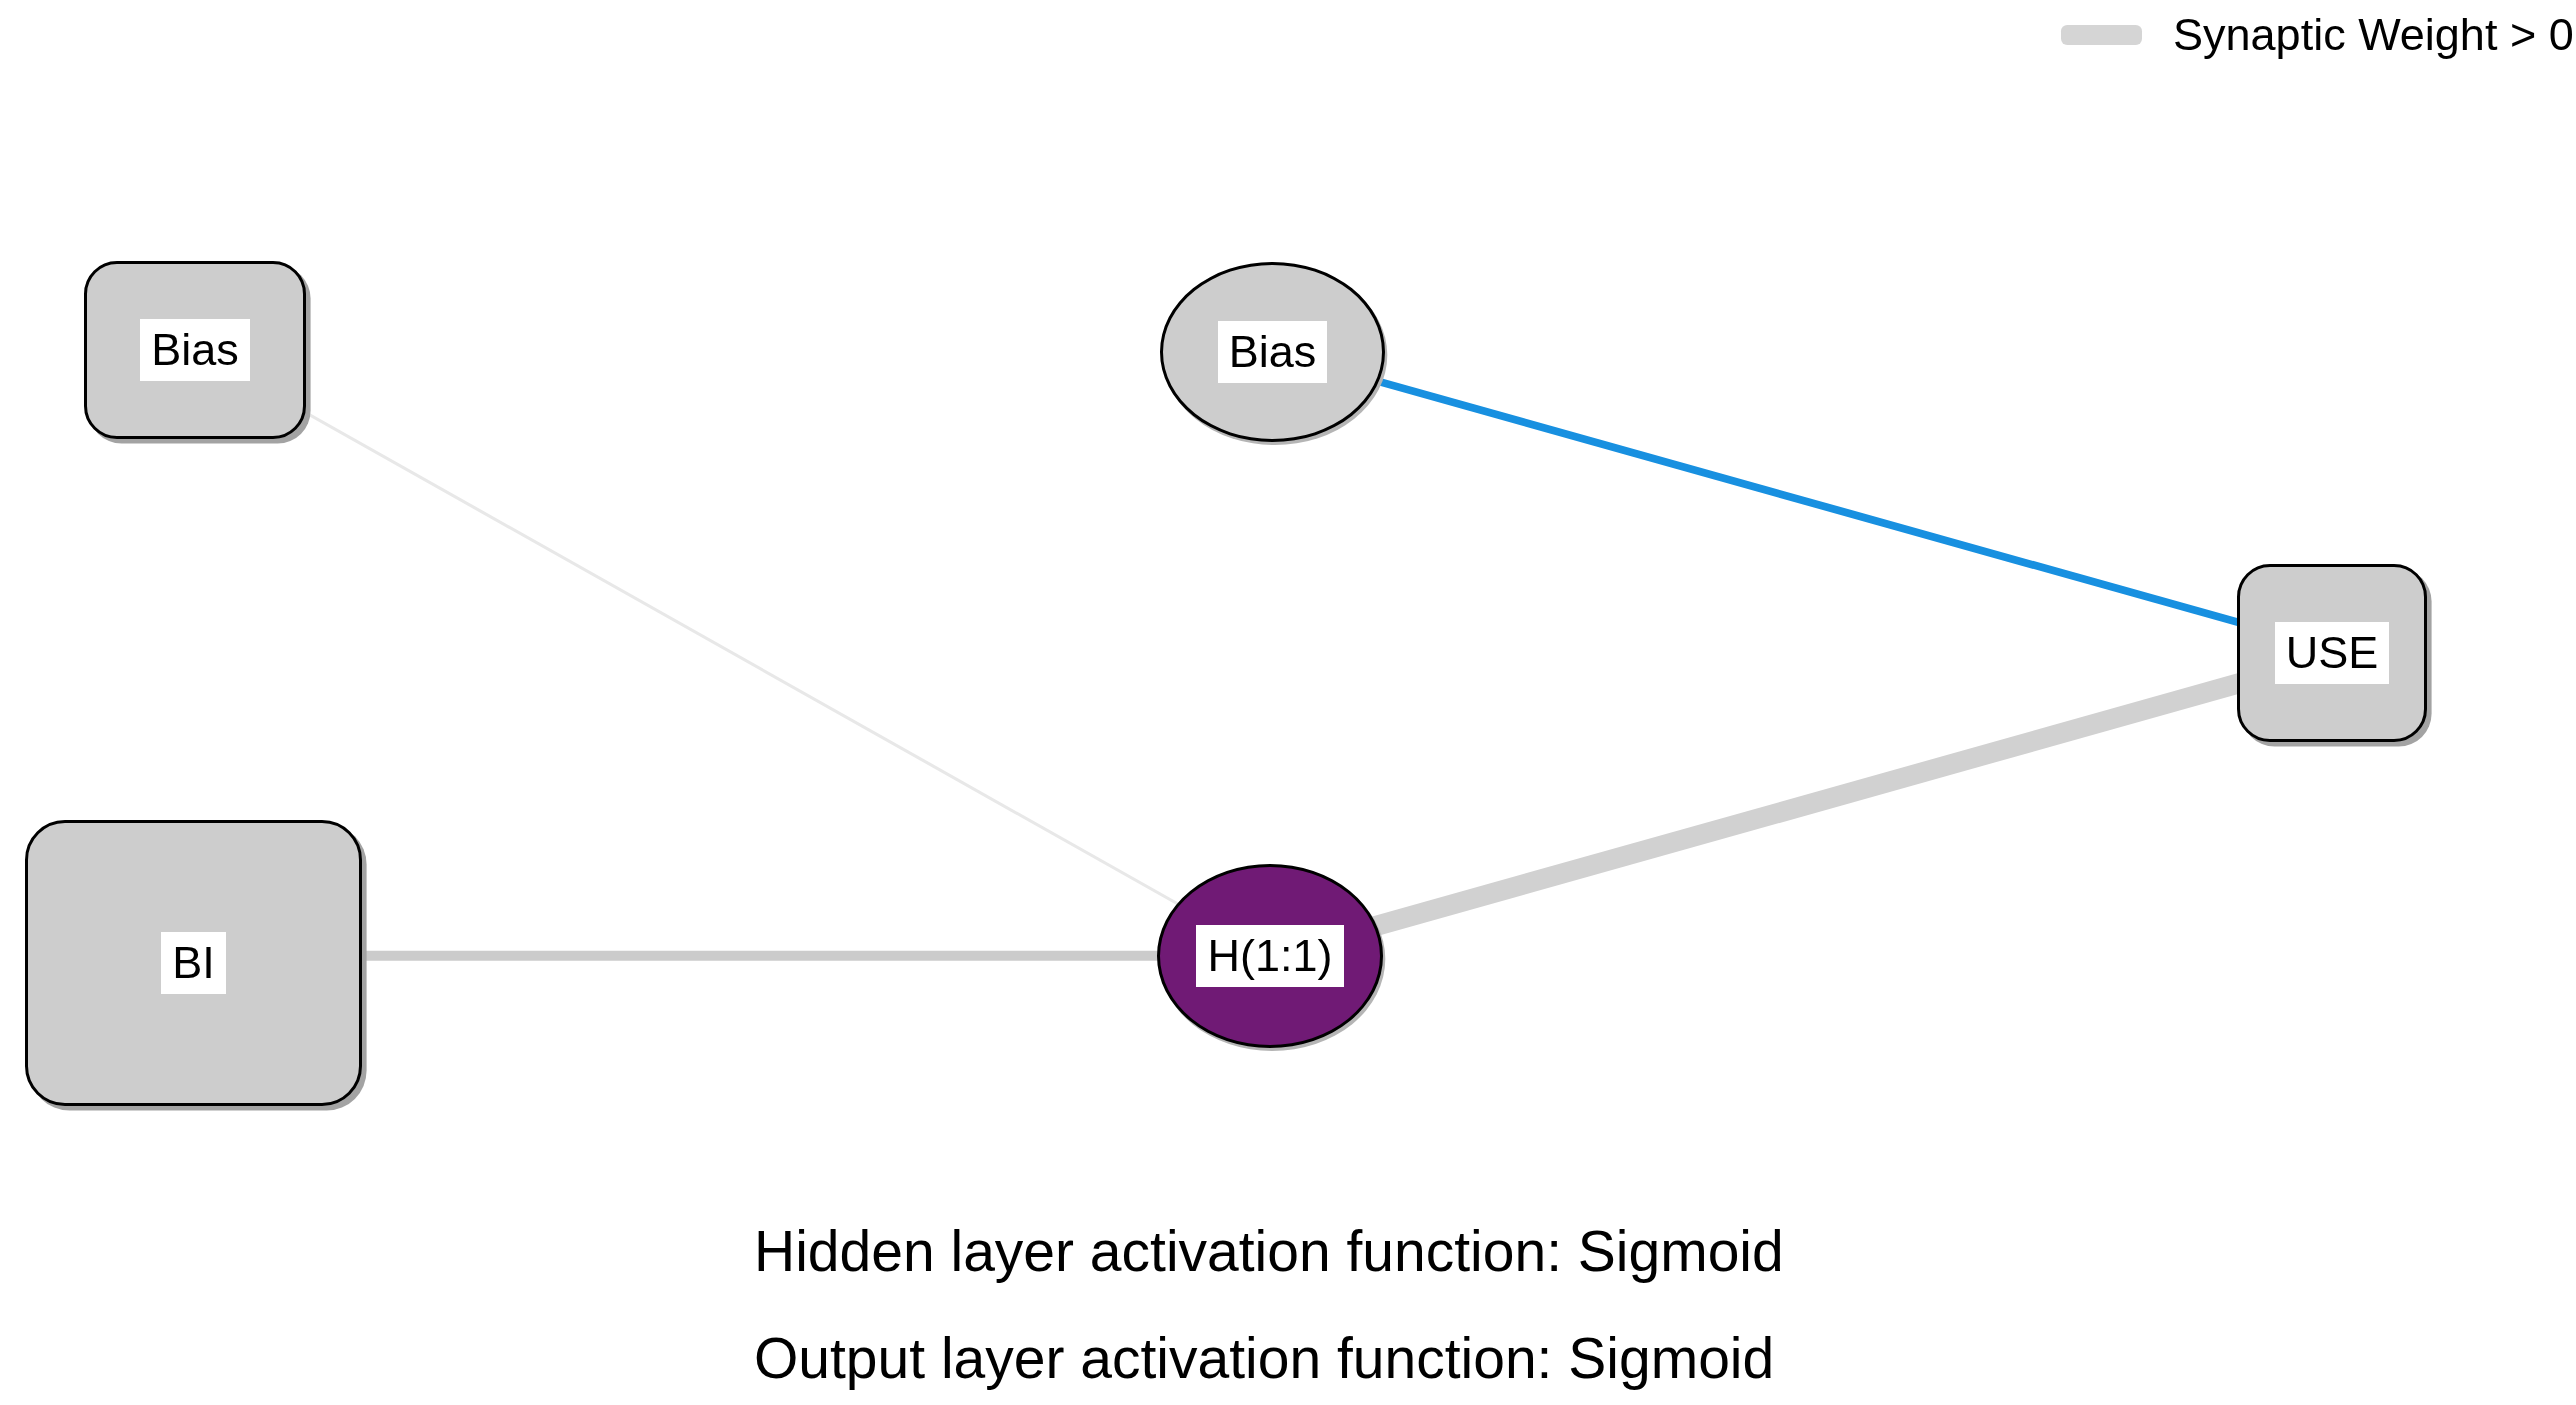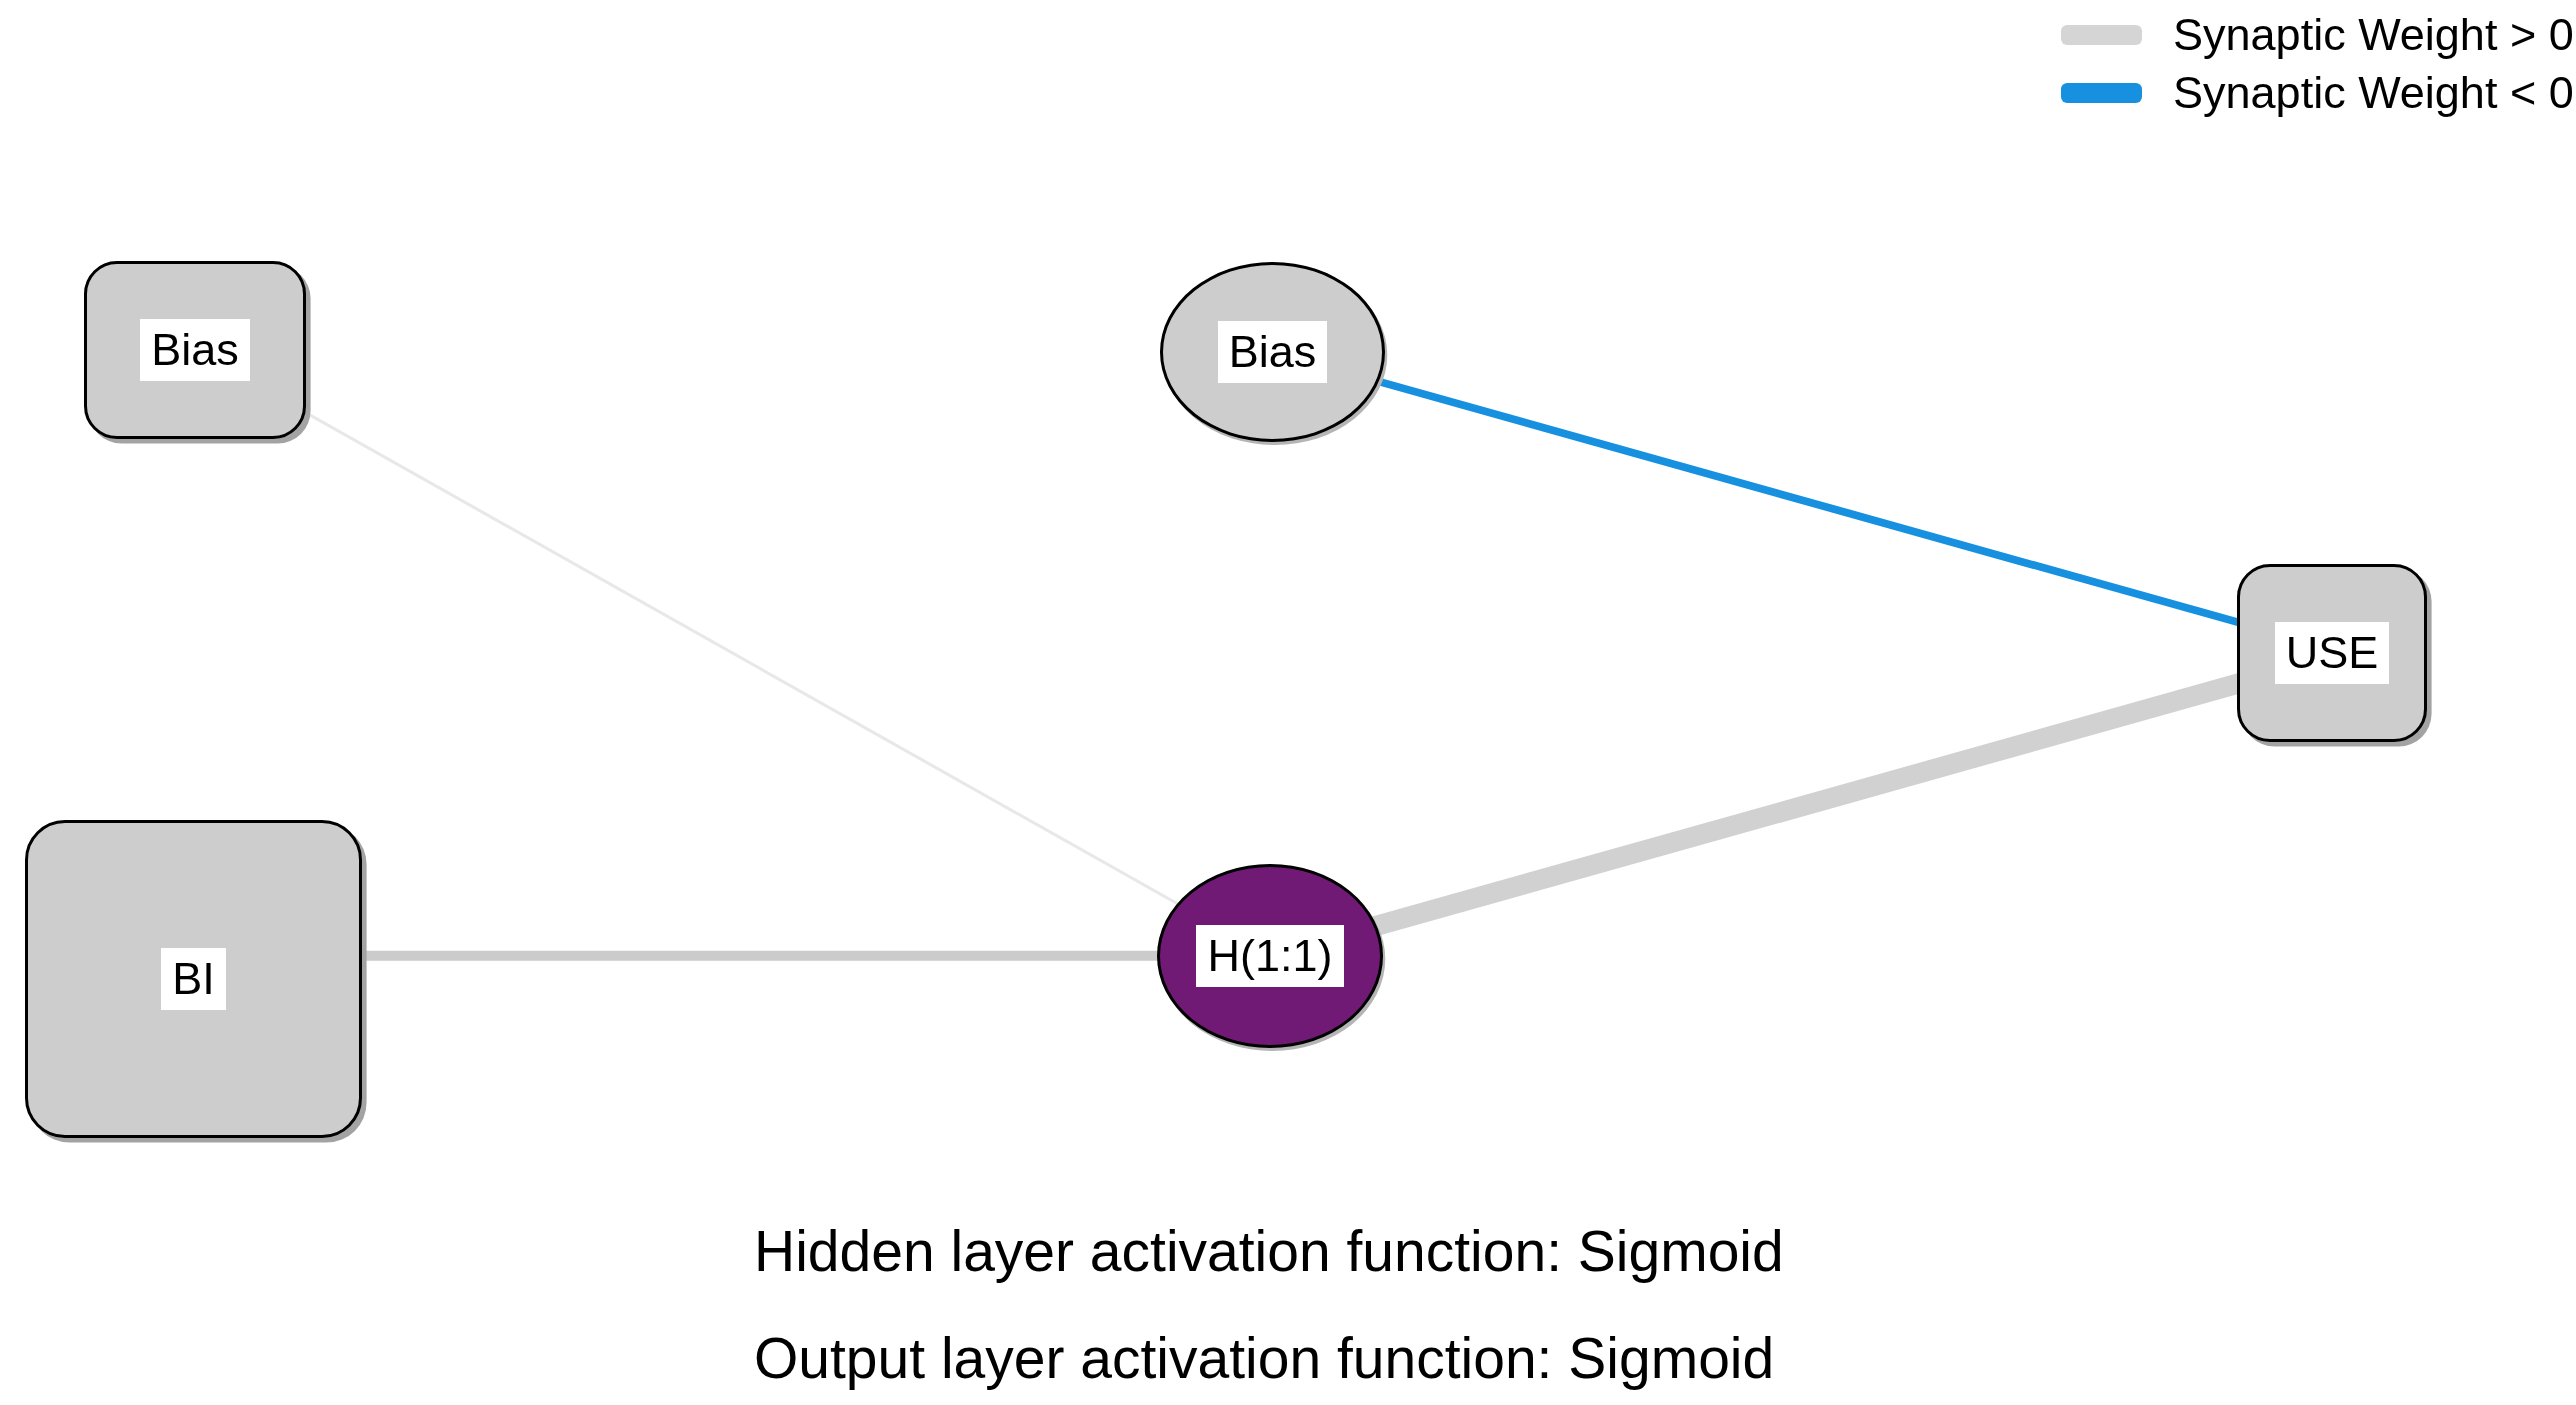--- a/index.html
+++ b/index.html
@@ -85,44 +85,40 @@
     <line x1="251" y1="452" x2="1639" y2="1234" stroke="#E8E8E8" stroke-width="4"></line>
     <line x1="250" y1="1234" x2="1639" y2="1234" stroke="#CBCBCB" stroke-width="13"></line>
     <line x1="1639" y1="1234" x2="3030" y2="843" stroke="#D1D1D1" stroke-width="26"></line>
     <line x1="1642" y1="454" x2="3030" y2="843" stroke="#1890E0" stroke-width="10"></line>
   </svg>
 
   <div class="node shape-rect" style="left: 84px; top: 261px; width: 222px; height: 178px; background: rgb(205, 205, 205);">
     <span class="node-label">Bias</span>
   </div>
 
-  <div class="node shape-rect" style="left: 25px; top: 820px; width: 337px; height: 318px; border-radius: 40px; background: rgb(205, 205, 205); justify-content: center;">
+  <div class="node shape-rect" style="left: 25px; top: 820px; width: 337px; height: 286px; border-radius: 40px; background: rgb(205, 205, 205); justify-content: center;">
     <span class="node-label">BI</span>
   </div>
 
   <div class="node shape-ellipse" style="left: 1160px; top: 262px; width: 225px; height: 180px; background: rgb(205, 205, 205);">
     <span class="node-label">Bias</span>
   </div>
 
   <div class="node shape-ellipse" style="left: 1157px; top: 864px; width: 226px; height: 184px; background: #701a75;">
     <span class="node-label">H(1:1)</span>
   </div>
 
   <div class="node shape-rect" style="left: 2237px; top: 564px; width: 190px; height: 178px; background: rgb(205, 205, 205);">
     <span class="node-label">USE</span>
   </div>
 
   <div class="legend">
     <div class="legend-row">
       <span class="legend-swatch" style="background: rgb(213, 213, 213);"></span>
       <span class="legend-label">Synaptic Weight &gt; 0</span>
     </div>
-    <div class="legend-row">
-      <span class="legend-swatch" style="background: rgb(24, 144, 224);"></span>
-      <span class="legend-label">Synaptic Weight &lt; 0</span>
-    </div>
   </div>
 
   <div class="footer-line l1">Hidden layer activation function: Sigmoid</div>
   <div class="footer-line l2">Output layer activation function: Sigmoid</div>
 
 </div>
 
 
 </body></html>

